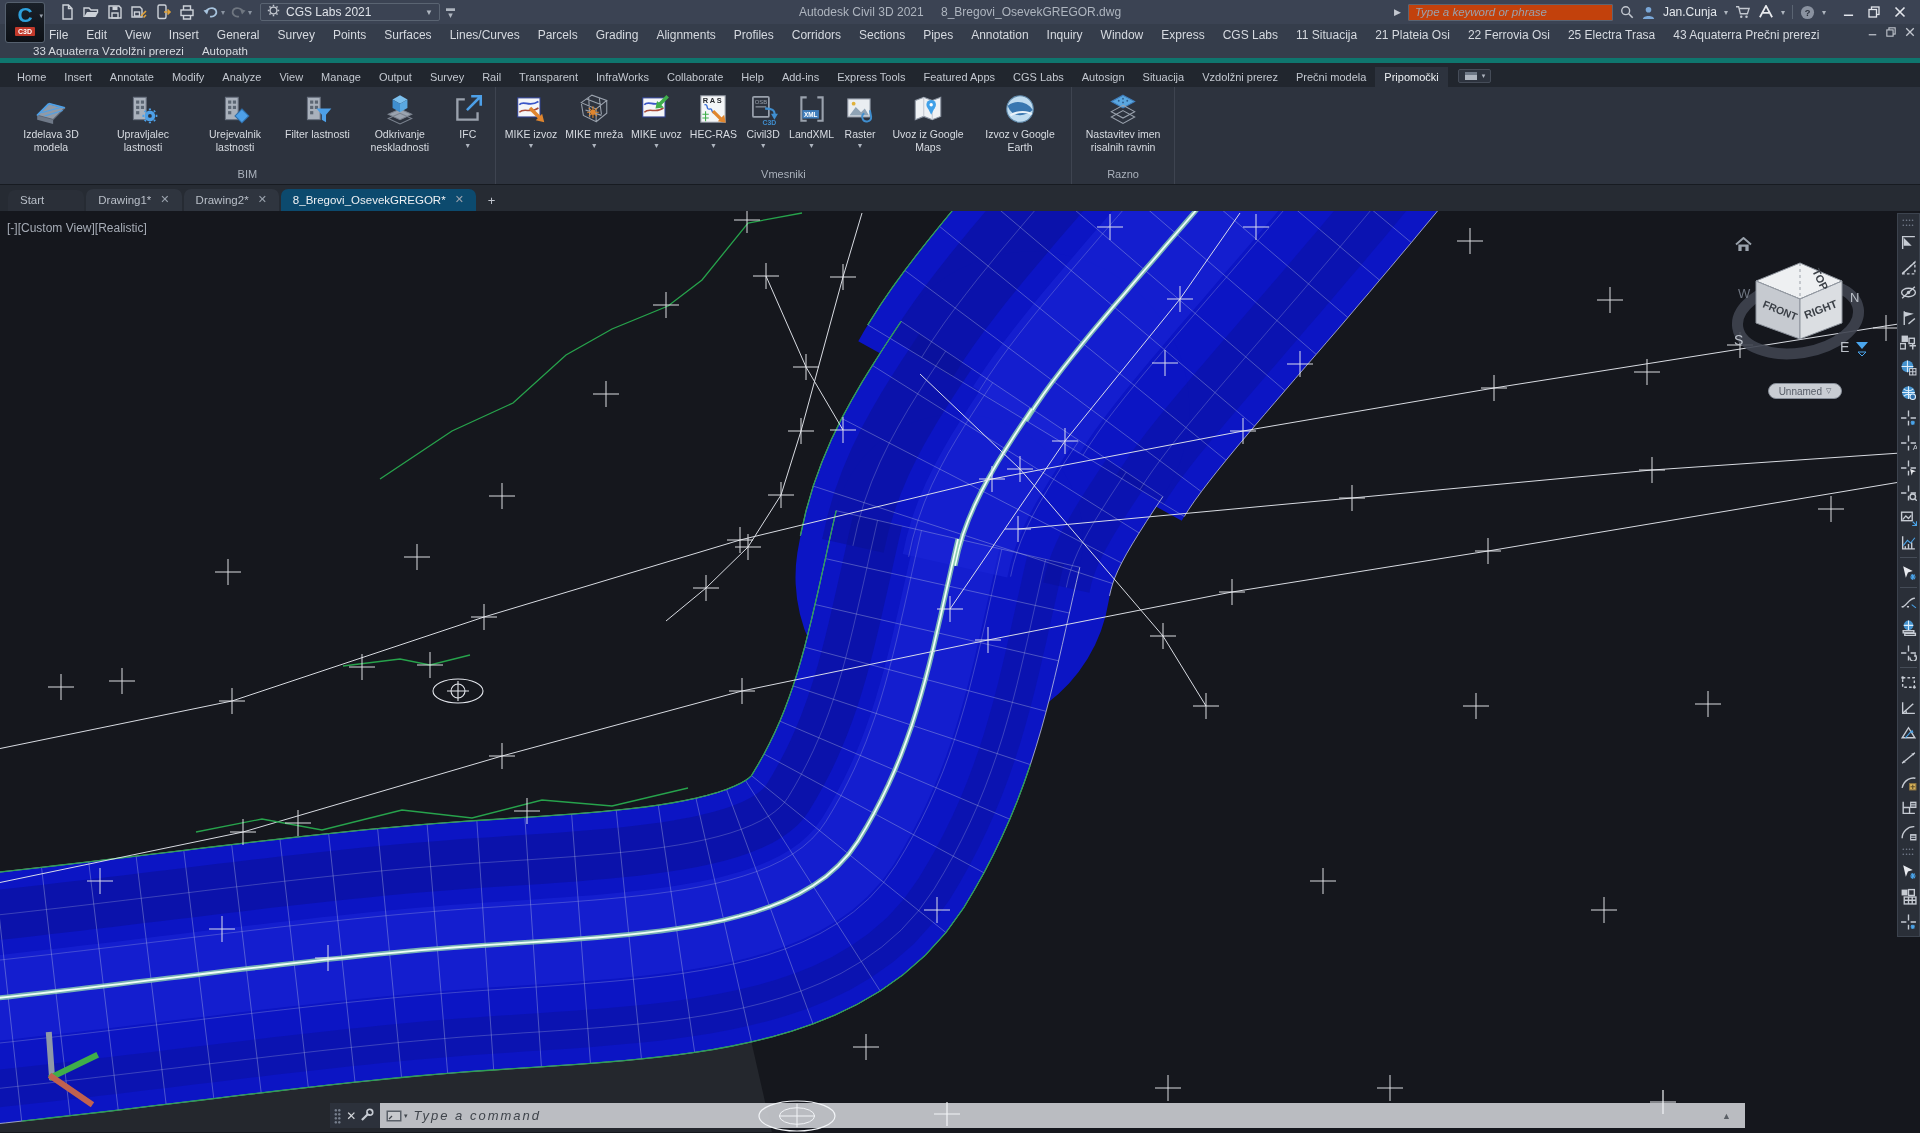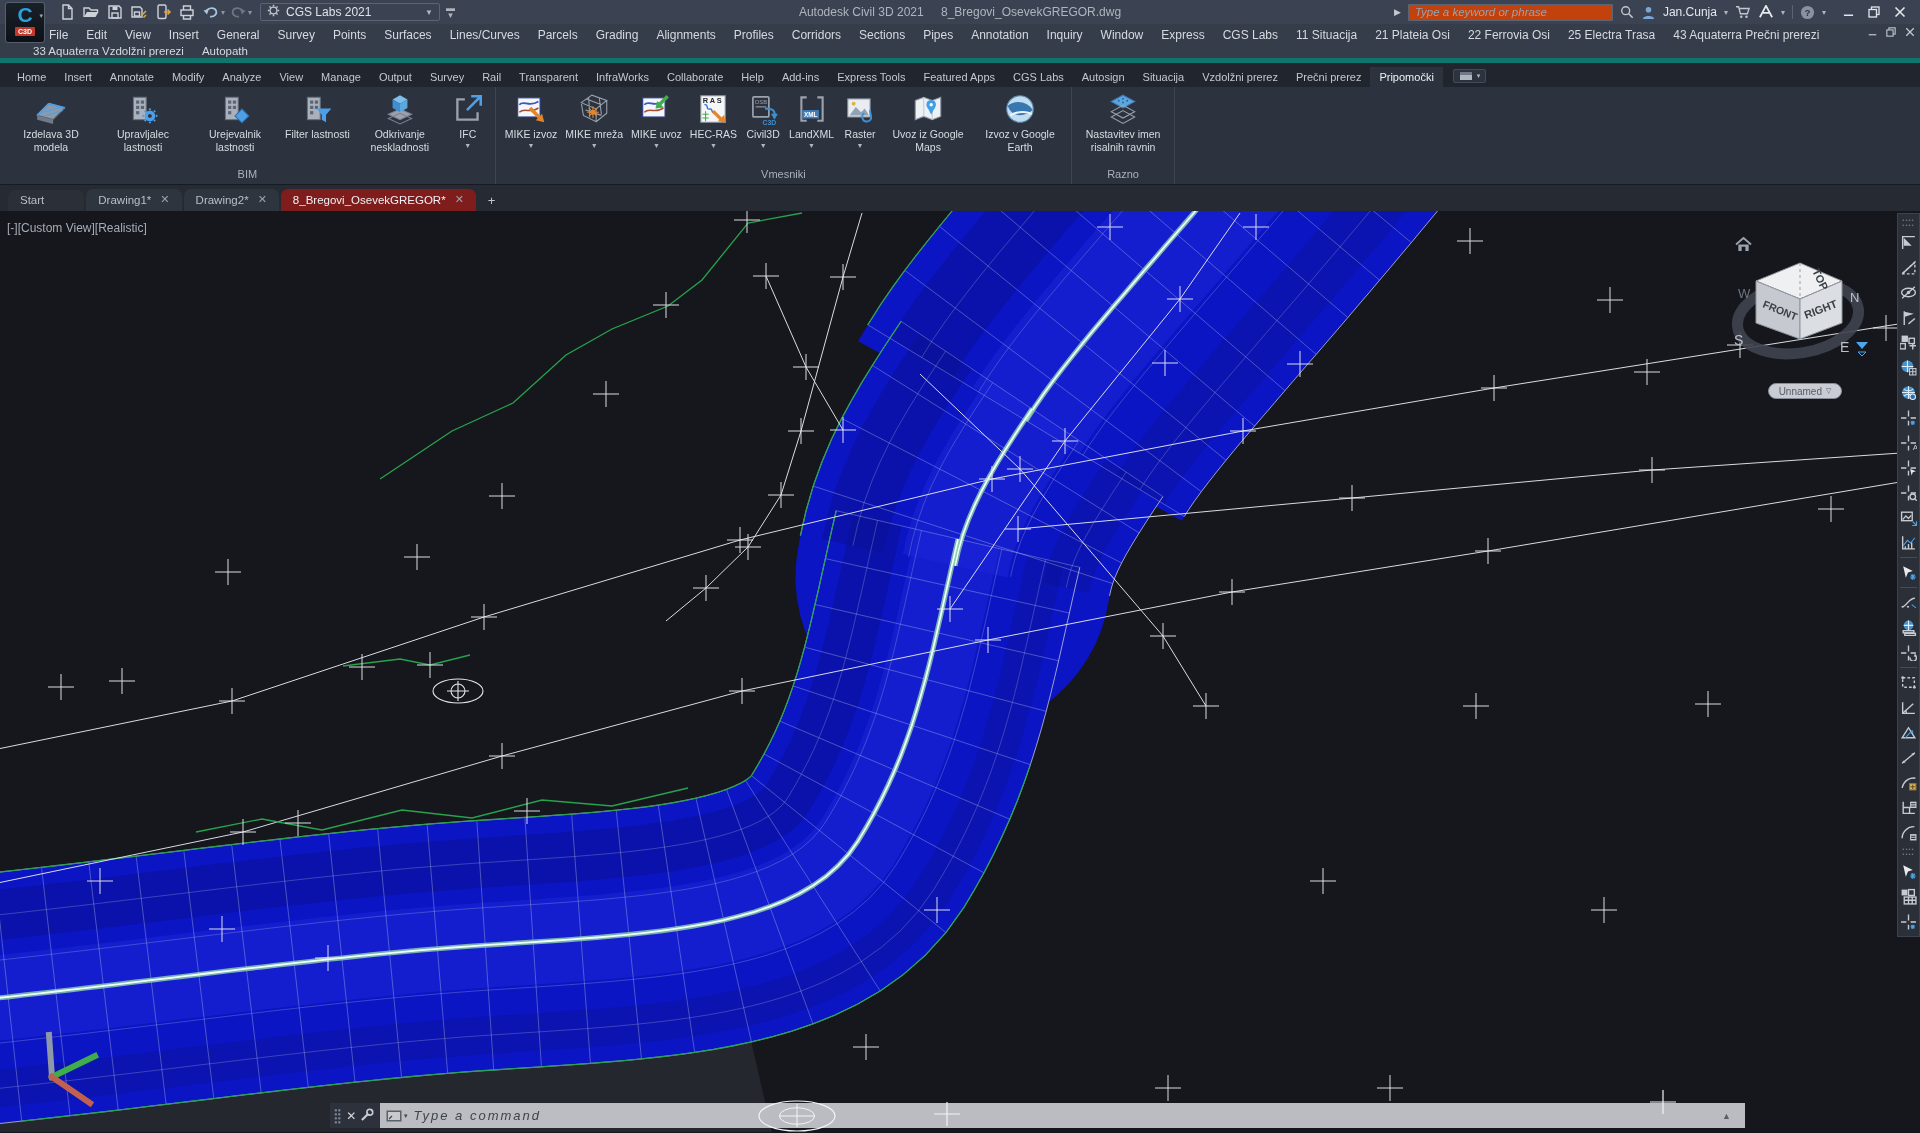--- a/index.html
+++ b/index.html
@@ -56,21 +56,21 @@
   .rbtn .ric { height:36px; display:flex; align-items:center; }
   .rbtn .rlabel { font-size:10.5px; color:#d8dce2; text-align:center; line-height:1.2; margin-top:1px; }
   .rbtn .rarrow { color:#aeb5bf; font-size:7px; margin-top:1px; }
   .rpanel-name { text-align:center; font-size:11px; color:#aab1bb; padding:1px 10px 4px; }
 
   
   .doctabs { height:26px; background:#262b33; display:flex; align-items:flex-end; padding-left:8px; gap:2px; }
   .dtab { display:flex; align-items:center; gap:9px; font-size:11.5px; color:#b9bfc8; background:#2f353f;
     border-radius:7px 7px 0 0; padding:4px 12px 5px; cursor:pointer; white-space:nowrap; }
   .dtab.start { background:#2a2f38; padding-right:40px; }
-  .dtab.active { background:#7f1d1d; color:#eef0f3;margin-top:28px; }
+  .dtab.active { background:#0c4a6e; color:#eef0f3;margin-top:28px; }
   .dtab .tclose { color:#9aa2ad; font-size:11px; cursor:pointer; }
   .newtab { color:#c3c8d0; font-size:13px; padding:3px 10px; cursor:pointer; }
 
   
   .viewport { flex:1; position:relative; overflow:hidden; background:#15171d; }
   #draw, #overlay { position:absolute; left:0; top:-212px; width:1920px; height:1133px; pointer-events:none; }
   #draw { z-index:1; } #overlay { z-index:8; }
   .vp-controls { position:absolute; left:7px; top:10px; z-index:4; font-size:12px; color:#a6acb6; cursor:pointer; }
   .home-icon { position:absolute; left:1735px; top:26px; z-index:6; cursor:pointer; }
   .viewcube-wrap { position:absolute; left:1714px; top:28px; width:170px; height:150px; z-index:6; }
@@ -302,21 +302,21 @@
         <span class="rtab">InfraWorks</span>
         <span class="rtab">Collaborate</span>
         <span class="rtab">Help</span>
         <span class="rtab">Add-ins</span>
         <span class="rtab">Express Tools</span>
         <span class="rtab">Featured Apps</span>
         <span class="rtab">CGS Labs</span>
         <span class="rtab">Autosign</span>
         <span class="rtab">Situacija</span>
         <span class="rtab">Vzdolžni prerez</span>
-        <span class="rtab">Prečni prerez</span>
+        <span class="rtab">Prečni modela</span>
         <span class="rtab active">Pripomočki</span>
       </span>
     <span class="ribbon-toggle">
       <svg width="14" height="10" viewBox="0 0 14 10">
           <rect x="1" y="1" width="12" height="8" fill="#aeb5bf"></rect>
           <rect x="1" y="1" width="12" height="3" fill="#6f7987"></rect>
         </svg>
       <span class="tga">▾</span>
     </span>
   </div>

